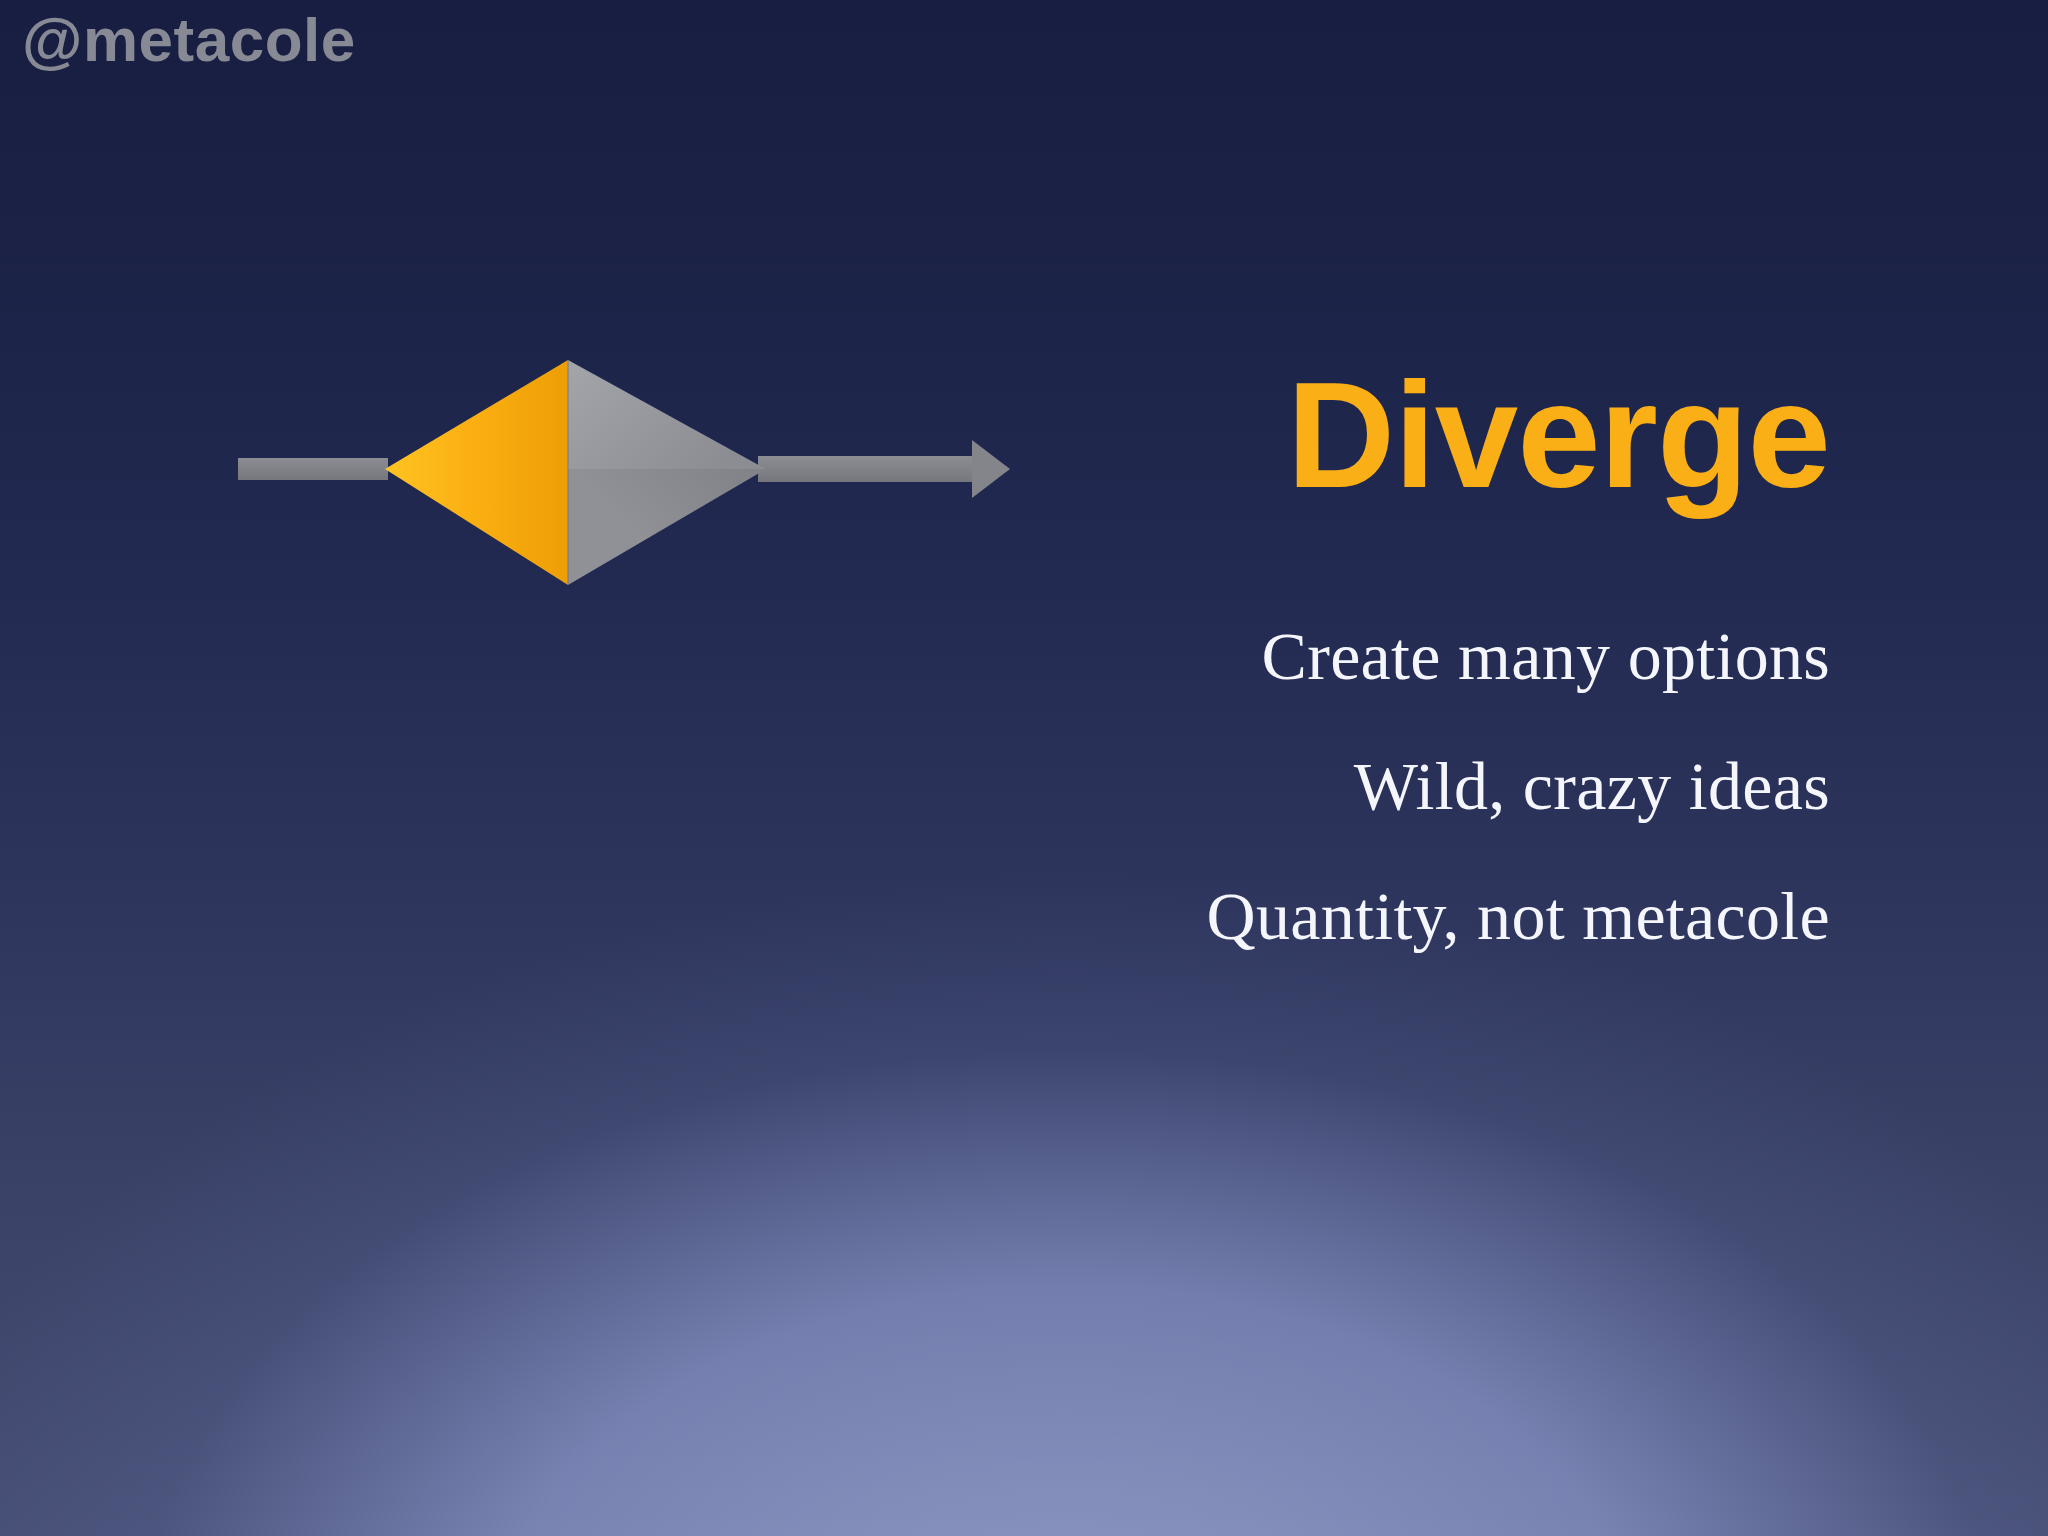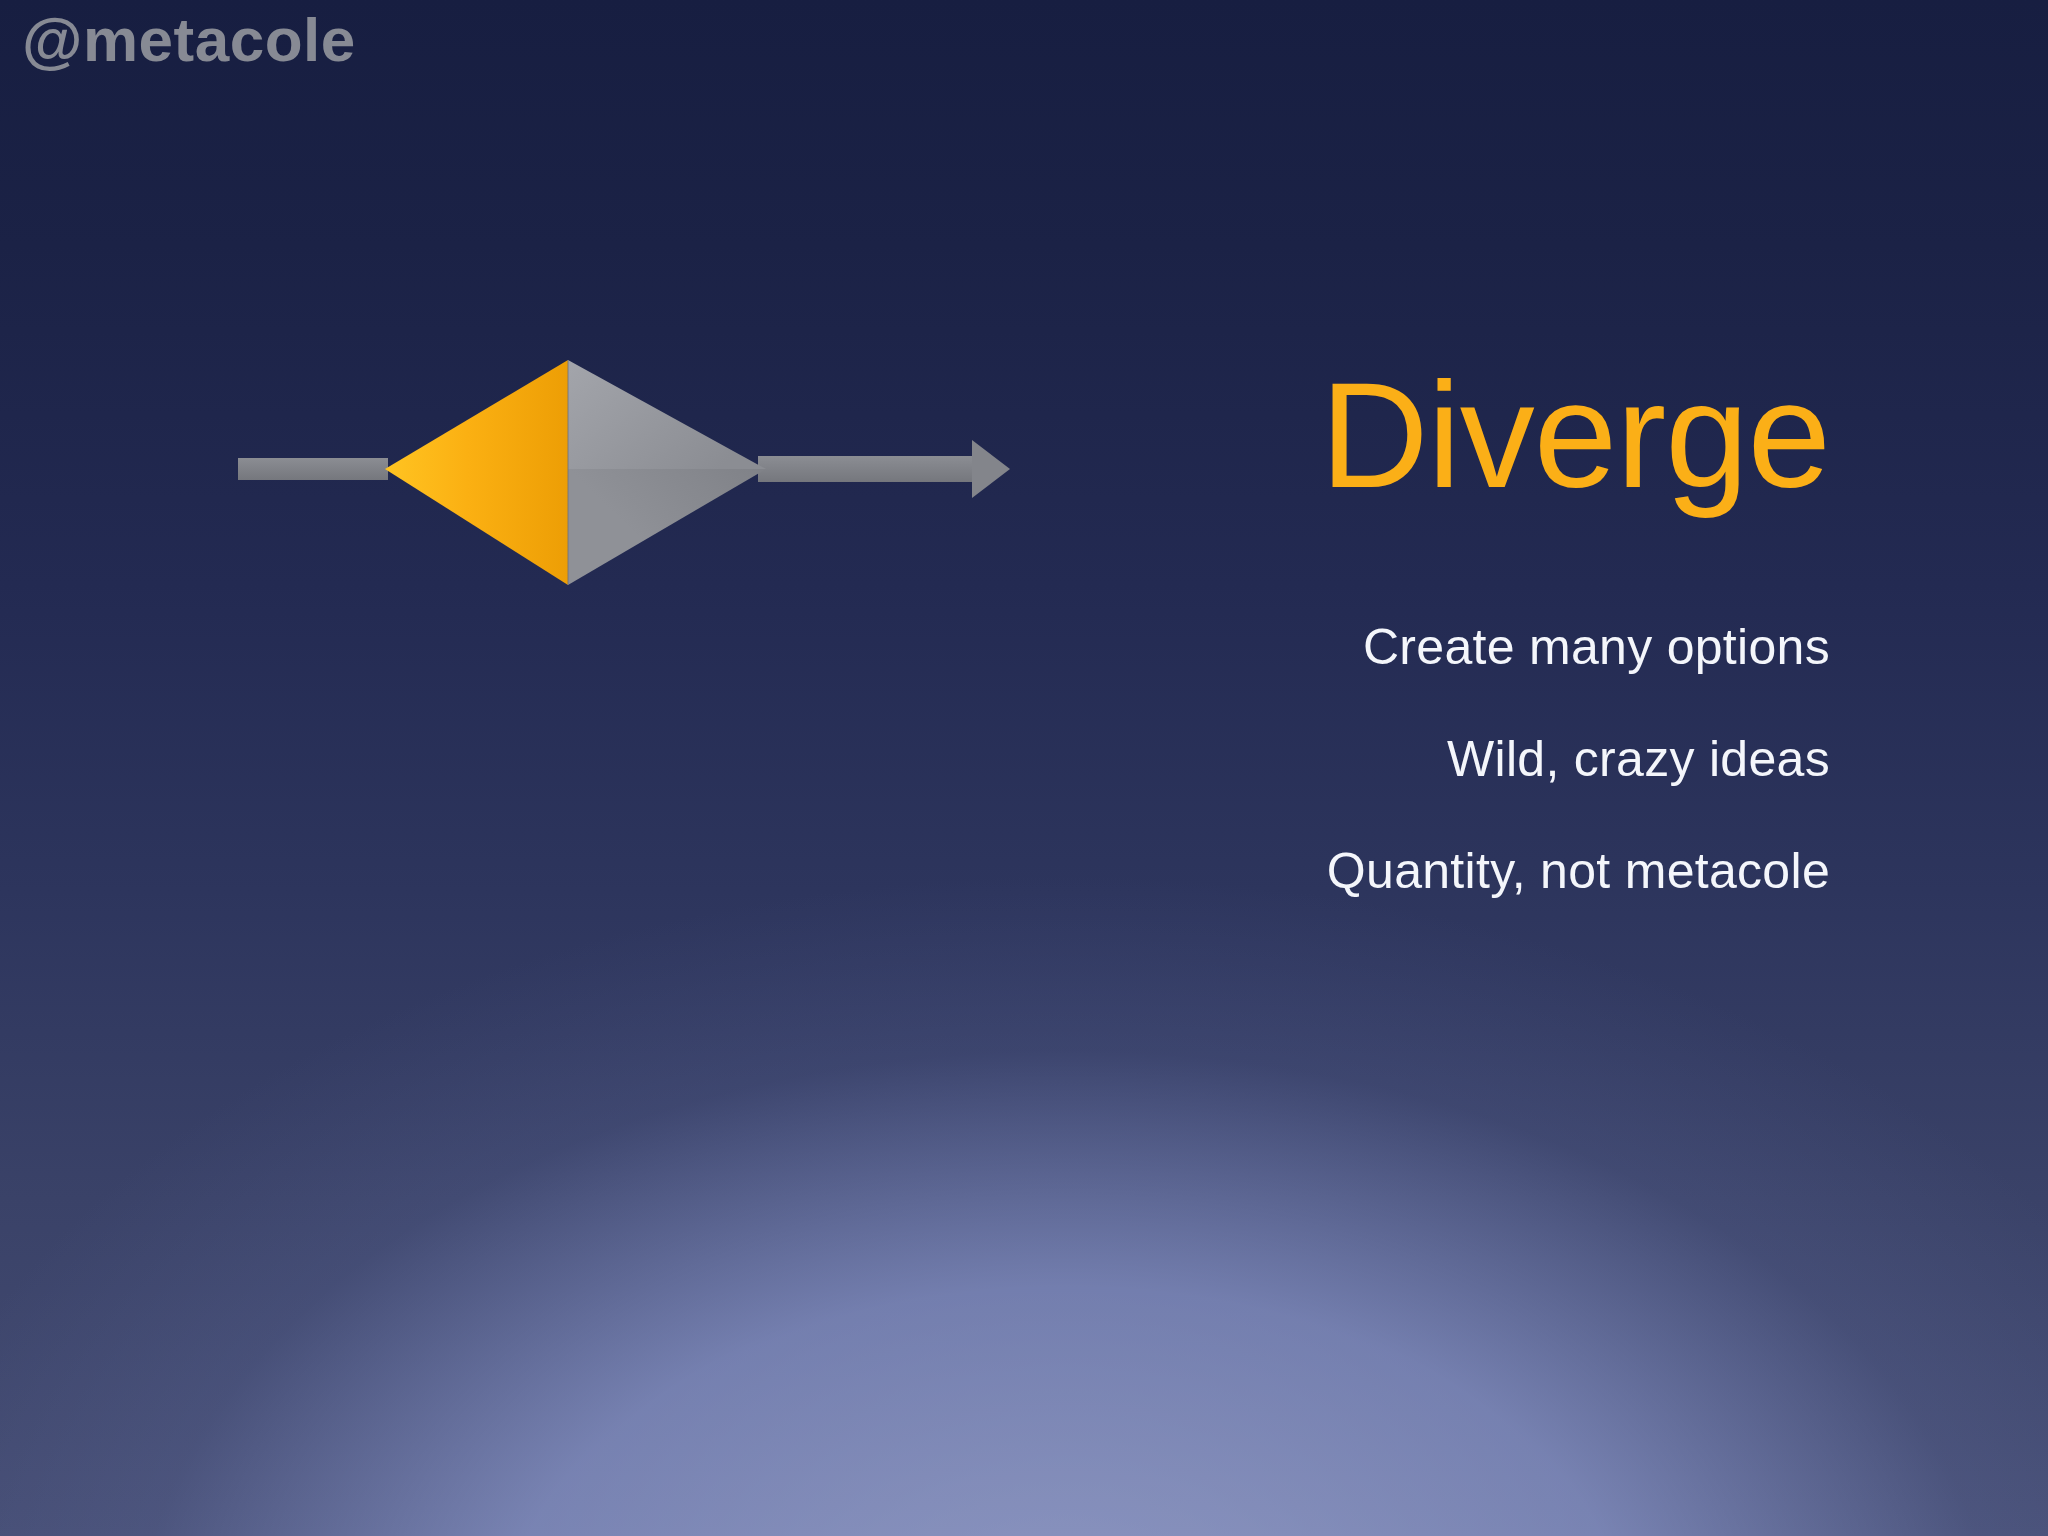--- a/index.html
+++ b/index.html
@@ -71,41 +71,42 @@
   .content {
     position: absolute;
     left: 900px;
     top: 360px;
     width: 930px;
     text-align: right;
   }
 
   .title {
     font-size: 150px;
-    font-weight: 400;
+    font-weight: 700;
     line-height: 1.0;
     letter-spacing: -1px;
     color: #fbaf17;
     margin: 0;
     white-space: nowrap;
   }
 
   .bullets {
     margin: 0;
     padding: 0;
     list-style: none;
     margin-top: 112px;
   }
   .bullets li {
-    font-size: 50px;
+    font-size: 68px;
     font-weight: 400;
     line-height: 1.0;
     letter-spacing: 0.3px;
     color: #f4f6fb;
     white-space: nowrap;
+    font-family: Liberation Serif, serif;
   }
   .bullets li + li {
     margin-top: 62px;
   }
 </style>
 </head>
 <body>
 
 <div class="slide">
 

